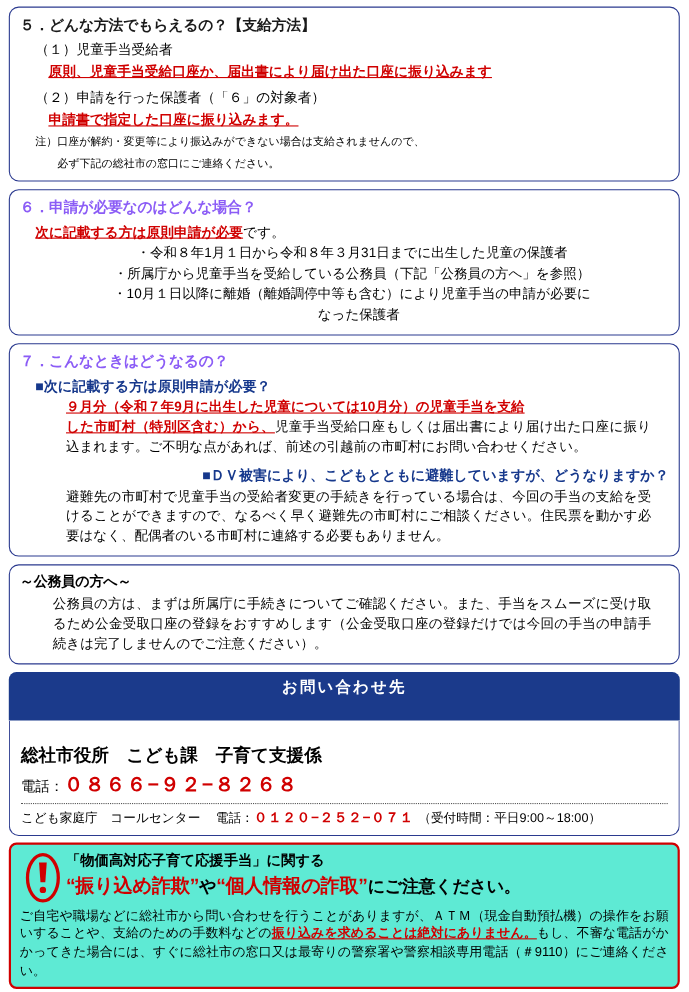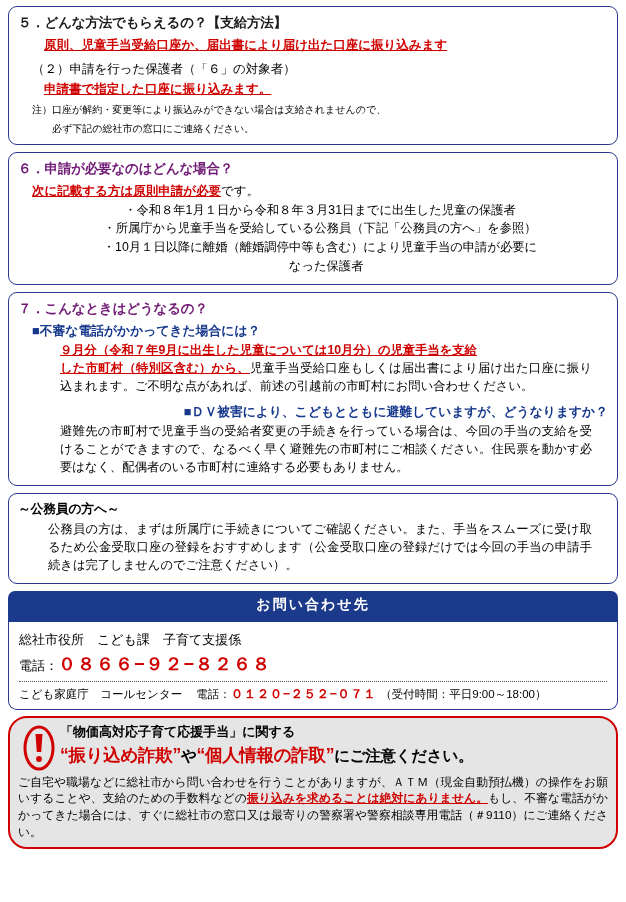--- a/index.html
+++ b/index.html
@@ -32,21 +32,21 @@
     background: #ffffff;
   }
   .sec-title {
     font-weight: bold;
     font-size: 13.5px;
     color: #1a1a1a;
     margin: 0 0 3px 0;
     letter-spacing: -0.2px;
   }
   .sec-title.blue {
-    color: #701a75;
+    color: #8b5cf6;
   }
   .line {
     margin: 2px 0;
   }
   .indent1 { padding-left: 14px; }
   .indent2 { padding-left: 26px; }
   .indent3 { padding-left: 34px; }
   .red-b {
     color: #d00000;
     font-weight: bold;
@@ -84,34 +84,35 @@
     color: #000;
     font-size: 12.8px;
   }
   
   .contact-bar {
     background: #1b3a8b;
     color: #ffffff;
     text-align: center;
     font-weight: bold;
     font-size: 14px;
-    padding: 3px 0 8px 0;
+    padding: 3px 0 21px 0;
     border-radius: 7px 7px 0 0;
     letter-spacing: 2px;
   }
   .contact-box {
     border: 1.5px solid #2b3a8f;
     border-top: none;
     border-radius: 0 0 9px 9px;
     padding: 5px 10px 6px 10px;
     margin-bottom: 6px;
   }
   .contact-line1 {
-    font-size: 13px;
-    margin: 4px 0 1px 0;
+    font-size: 16px;
+    margin: 16px 0 1px 0;
+    font-weight: bold;
   }
   .tel-line {
     font-size: 13px;
     margin: 1px 0 3px 0;
     display: flex;
     align-items: baseline;
   }
   .tel-num {
     color: #d00000;
     font-weight: bold;
@@ -134,22 +135,22 @@
   }
   .contact-sub .num {
     color: #d00000;
     font-weight: bold;
     font-size: 12.5px;
     letter-spacing: 0.5px;
   }
   
   .warn-box {
     border: 2.5px solid #d00000;
-    border-radius: 19px;
-    background: #e5e5e5;
+    border-radius: 7px;
+    background: #5eead4;
     padding: 5px 8px 7px 8px;
   }
   .warn-top {
     display: flex;
     align-items: flex-start;
   }
   .warn-icon {
     width: 42px;
     flex: 0 0 42px;
     display: flex;
@@ -186,41 +187,42 @@
     text-decoration: underline;
   }
 </style>
 </head>
 <body>
 
 <div class="page">
 
   <div class="section">
     <div class="sec-title">５．どんな方法でもらえるの？【支給方法】</div>
+    <div class="line indent1">（１）児童手当受給者</div>
     <div class="line indent2 red-b u">原則、児童手当受給口座か、届出書により届け出た口座に振り込みます</div>
     <div class="line indent1" style="margin-top:6px;">（２）申請を行った保護者（「６」の対象者）</div>
     <div class="line indent2 red-b u">申請書で指定した口座に振り込みます。</div>
     <div class="note indent1">注）口座が解約・変更等により振込みができない場合は支給されませんので、</div>
     <div class="note indent3">必ず下記の総社市の窓口にご連絡ください。</div>
   </div>
 
   <div class="section">
     <div class="sec-title blue">６．申請が必要なのはどんな場合？</div>
     <div class="line indent1"><span class="red-b u">次に記載する方は原則申請が必要</span><span>です。</span></div>
     <div class="bullet-list indent1">
       <p>・令和８年1月１日から令和８年３月31日までに出生した児童の保護者</p>
       <p>・所属庁から児童手当を受給している公務員（下記「公務員の方へ」を参照）</p>
       <p>・10月１日以降に離婚（離婚調停中等も含む）により児童手当の申請が必要に</p>
       <p>　なった保護者</p>
     </div>
   </div>
 
   <div class="section">
     <div class="sec-title blue">７．こんなときはどうなるの？</div>
-    <div class="q-head indent1">■不審な電話がかかってきた場合には？</div>
+    <div class="q-head indent1">■次に記載する方は原則申請が必要？</div>
     <div class="body-txt indent2">
       <span class="redblock u">９月分（令和７年9月に出生した児童については10月分）の児童手当を支給</span><br>
       <span class="redblock u">した市町村（特別区含む）から、</span><span>児童手当受給口座もしくは届出書により届け出た口座に振り込まれます。ご不明な点があれば、前述の引越前の市町村にお問い合わせください。</span>
     </div>
     <div class="q-head indent1" style="margin-top:7px;text-align:right;">■ＤＶ被害により、こどもとともに避難していますが、どうなりますか？</div>
     <div class="body-txt indent2">避難先の市町村で児童手当の受給者変更の手続きを行っている場合は、今回の手当の支給を受けることができますので、なるべく早く避難先の市町村にご相談ください。住民票を動かす必要はなく、配偶者のいる市町村に連絡する必要もありません。</div>
   </div>
 
   <div class="section koumuin">
     <div class="sec-title">～公務員の方へ～</div>

